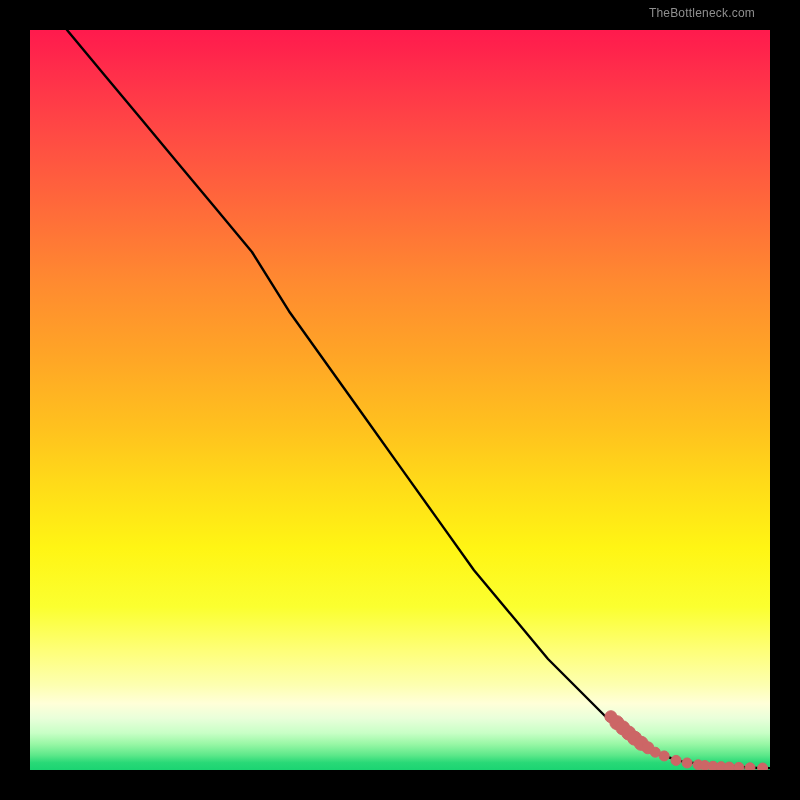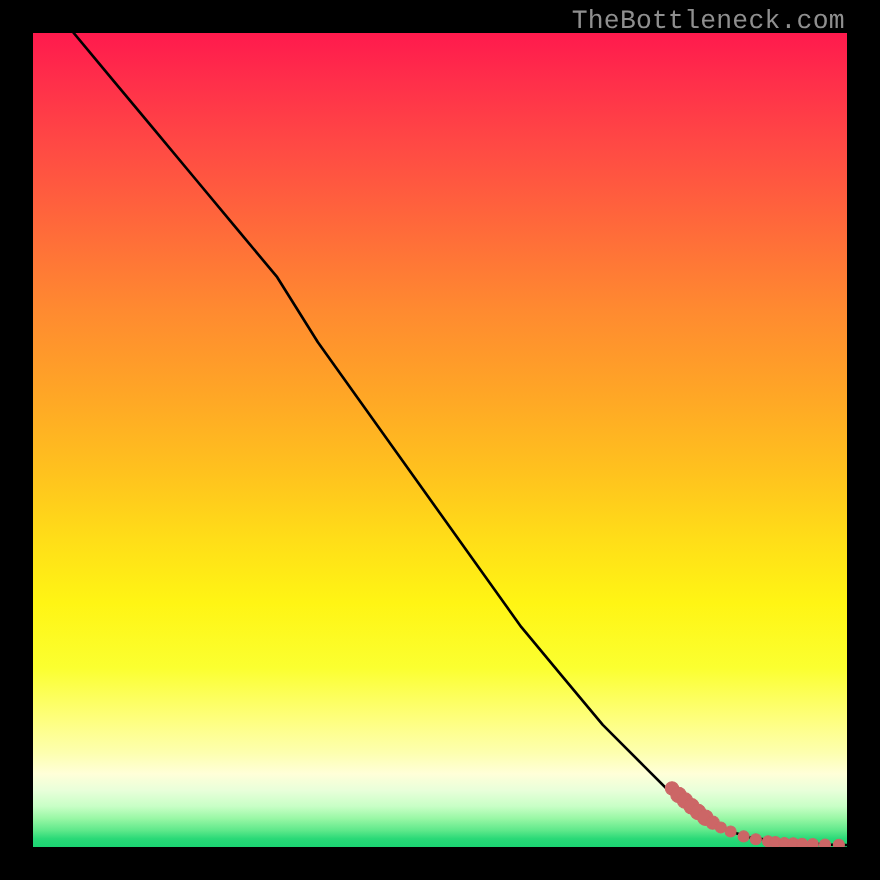--- a/index.html
+++ b/index.html
@@ -42,26 +42,25 @@
       #c8ffc6 95%,
       #98f7a5 96.5%,
       #5de88a 98%,
       #29d977 99%,
       #1bd472 100%
     );
   }
   .watermark {
     position: absolute;
     top: 6px;
-    right: 32px;
+    right: 45px;
     color: #8f8f8f;
-    font-size: 24px;
+    font-size: 12px;
     letter-spacing: 0.2px;
     font-weight: 500;
-    font-family: Liberation Mono, monospace;
   }
   svg.overlay {
     position: absolute;
     left: 0;
     top: 0;
     width: 740px;
     height: 740px;
   }
 </style>
 </head>

